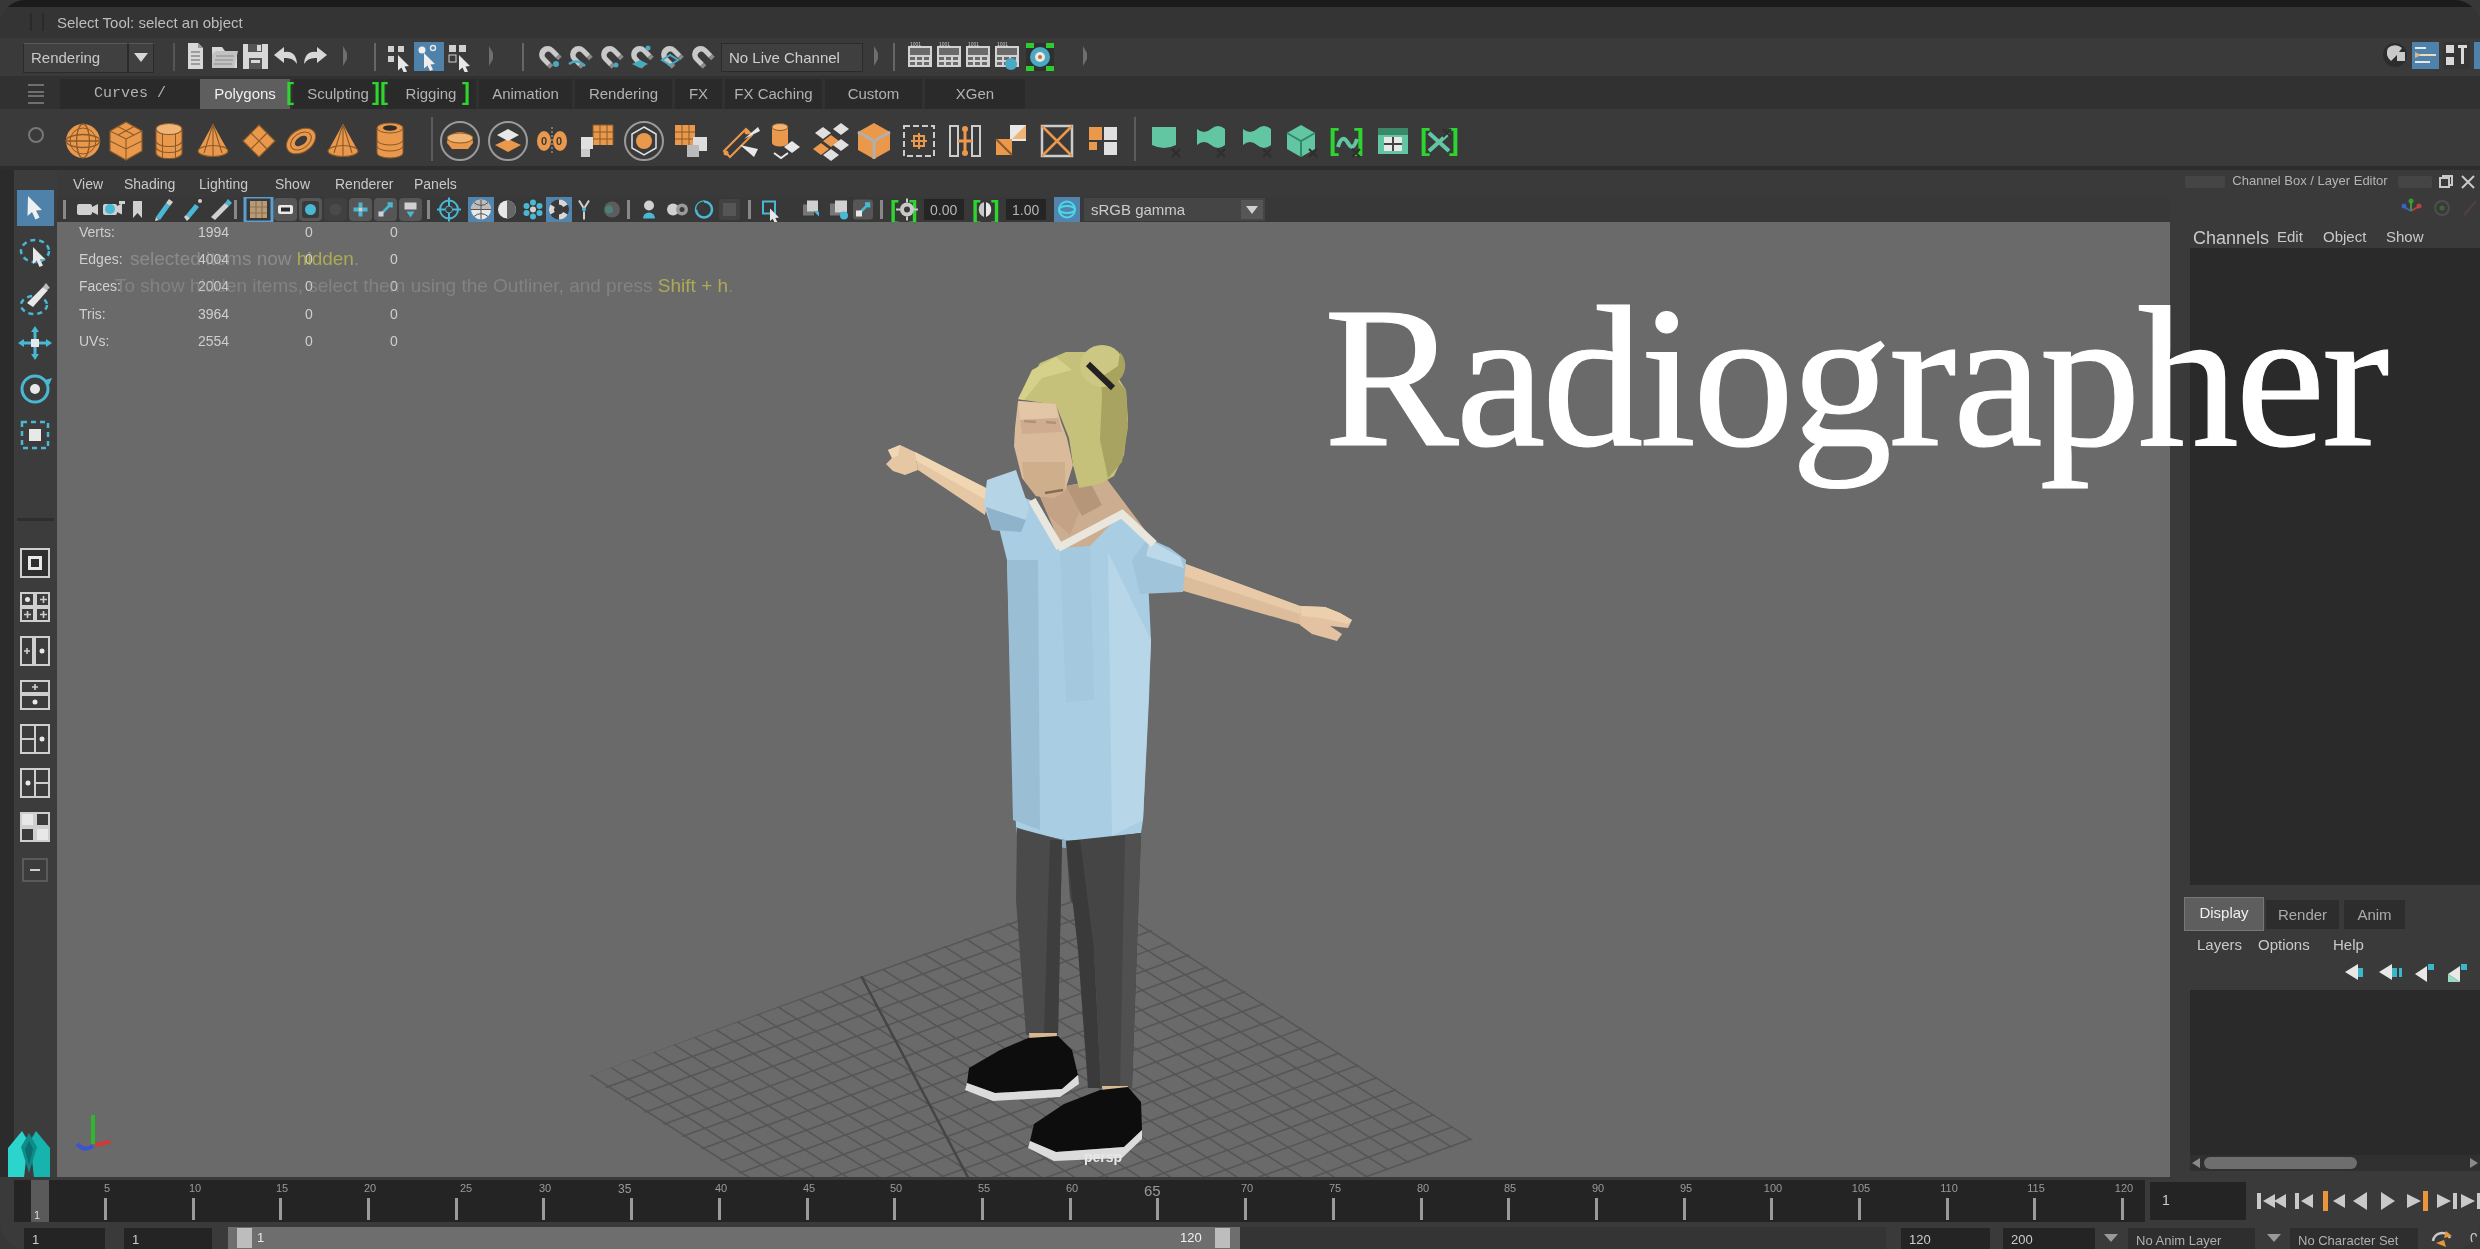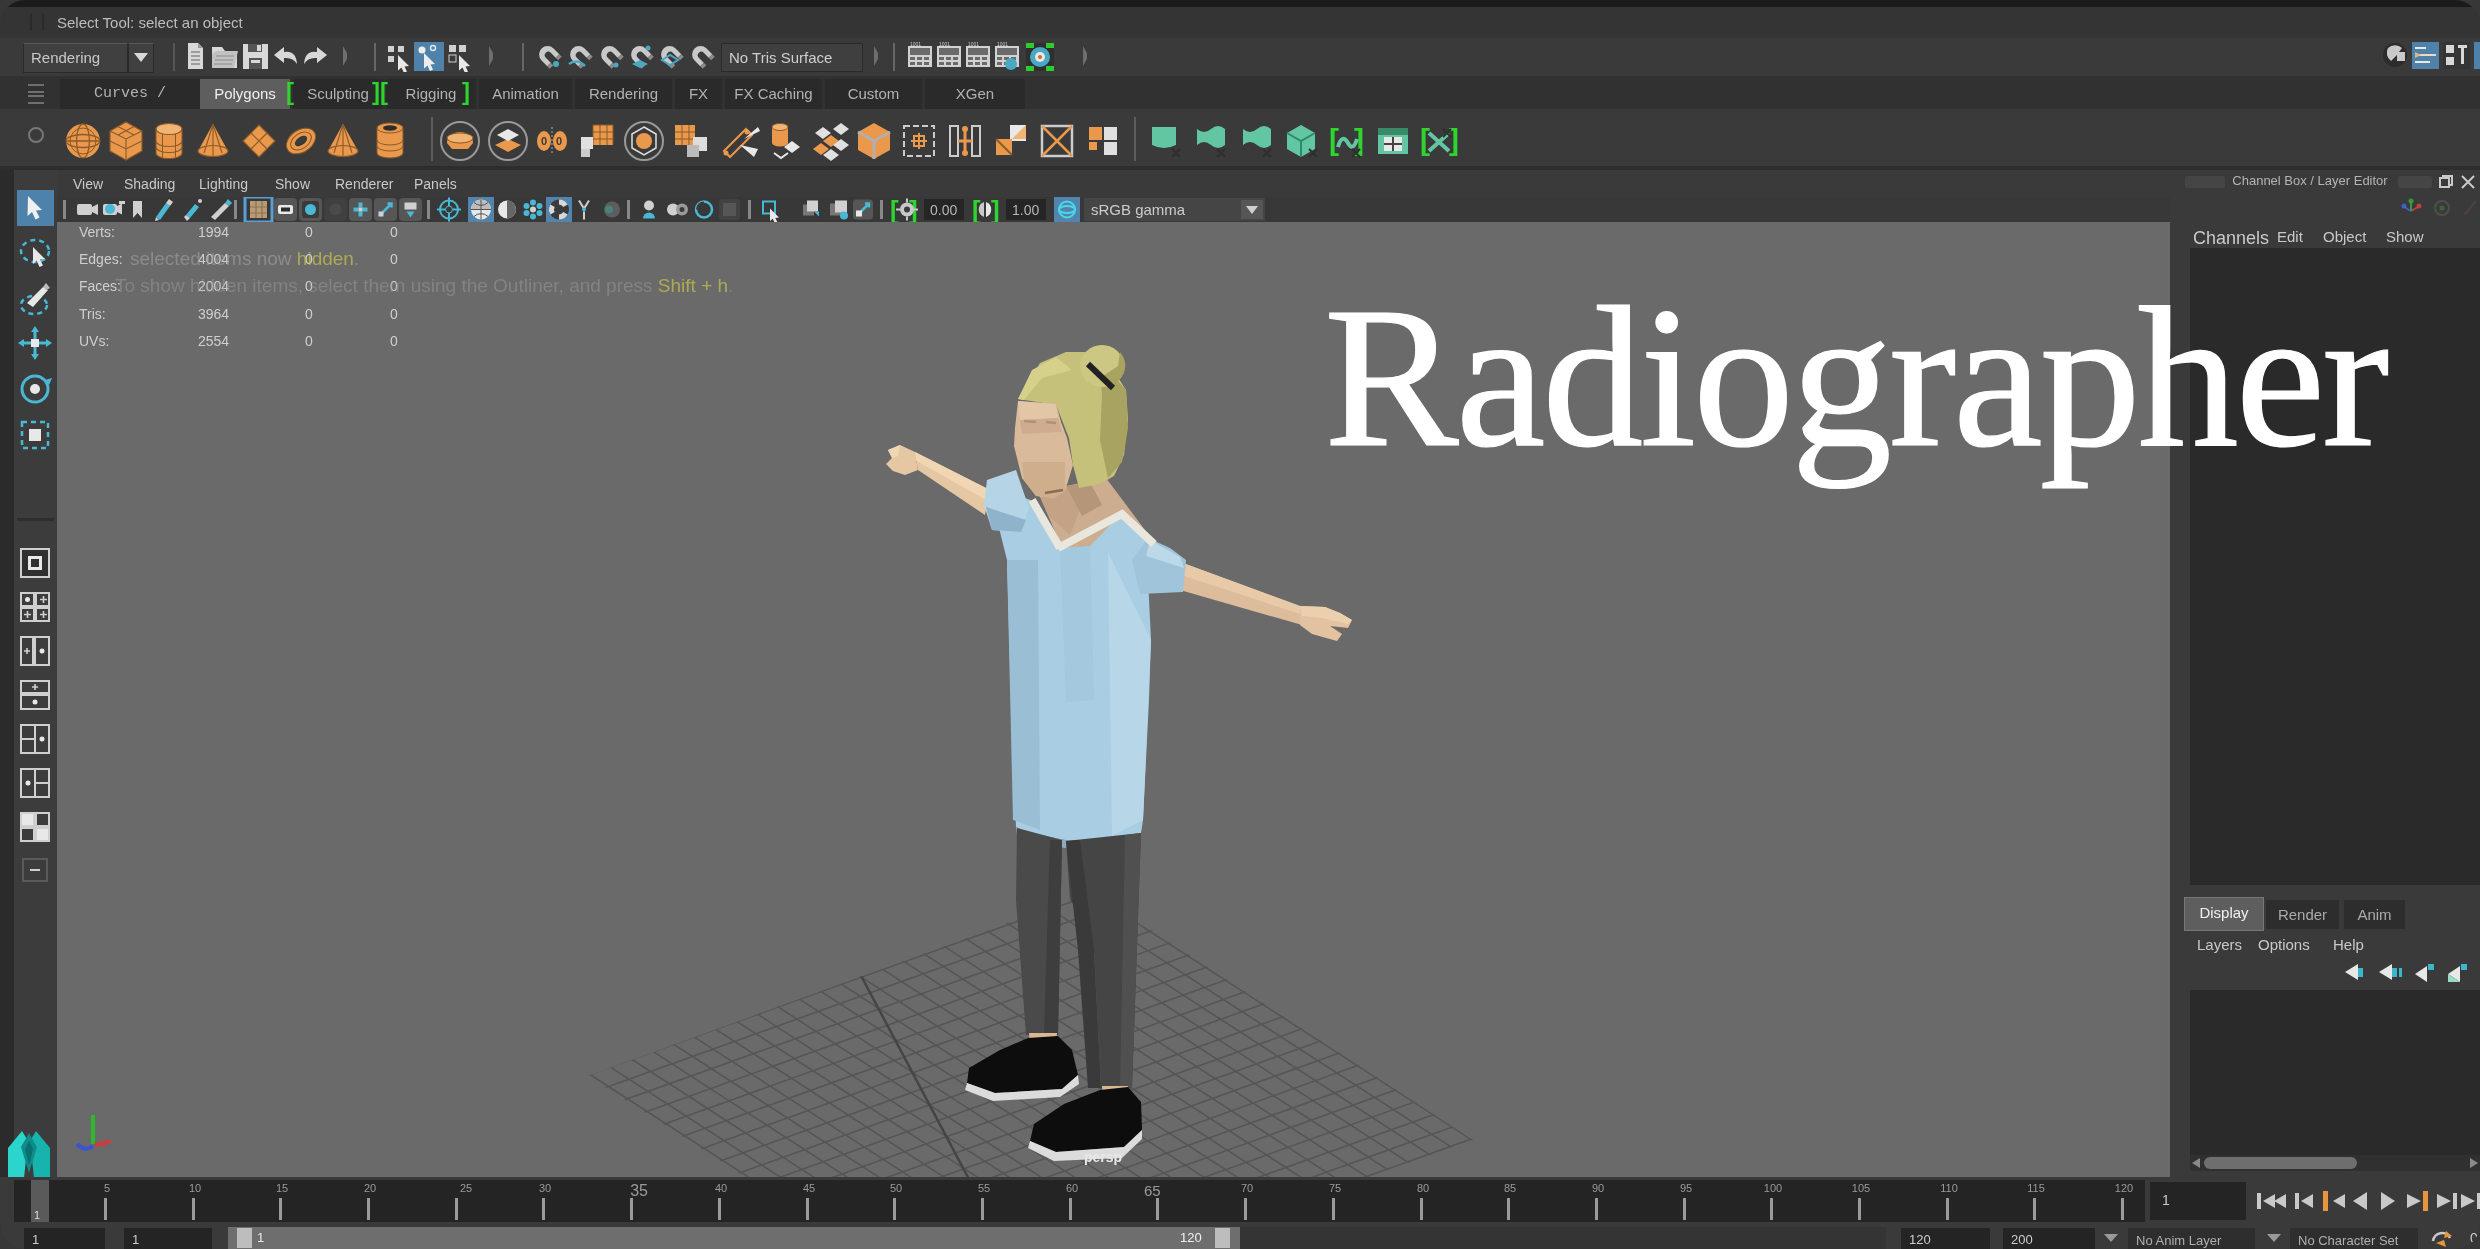--- a/index.html
+++ b/index.html
@@ -115,21 +115,21 @@
         <circle cx="80" cy="23" r="2.5" fill="#49a8c2"></circle>
       <use href="#mag" x="92" y="0"></use>
         <circle cx="112" cy="6" r="2.5" fill="#49a8c2"></circle>
         <path d="M96 22 l8 -4 8 4 -8 4 z" fill="#49a8c2"></path>
       <use href="#mag" x="122" y="0"></use>
         <path d="M126 18 l8 -5 8 5 -8 5 z" fill="none" stroke="#49a8c2" stroke-width="2"></path>
       <use href="#mag" x="153" y="0"></use>
     </svg>
 
     <div class="abs" style="left:721px;top:5px;width:140px;height:27px;background:#3f3f3f;border:1px solid #2a2a2a;">
-      <div class="abs" style="left:7px;top:5px;color:#cfcfcf;font-size:15px;">No Tris Surface</div>
+      <div class="abs" style="left:7px;top:5px;color:#cfcfcf;font-size:15px;">No Live Channel</div>
     </div>
     <div class="abs" style="left:874px;top:8px;width:4px;height:20px;background:#6e6e6e;clip-path:polygon(0 0,100% 35%,100% 65%,0 100%);"></div>
     <div class="sep" style="left:893px;top:5px;height:28px;background:#666;"></div>
 
     <svg class="abs" style="left:908px;top:4px;" width="165" height="30" viewBox="0 0 165 30">
       <defs>
           <g id="gricon">
             <rect x="0" y="4" width="24" height="21" fill="#d2d2d2"></rect>
             <rect x="2" y="6" width="20" height="7" fill="#6a6a6a"></rect>
             <g fill="#6a6a6a">
@@ -920,21 +920,21 @@
         <span style="position:absolute;left:166px;top:2px;width:30px;text-align:center;font-size:11px;color:#9a9a9a;">10</span>
         <div style="position:absolute;left:178px;top:18px;width:3px;height:22px;background:#9a9a9a;"></div>
         <span style="position:absolute;left:253px;top:2px;width:30px;text-align:center;font-size:11px;color:#9a9a9a;">15</span>
         <div style="position:absolute;left:265px;top:18px;width:3px;height:22px;background:#9a9a9a;"></div>
         <span style="position:absolute;left:341px;top:2px;width:30px;text-align:center;font-size:11px;color:#9a9a9a;">20</span>
         <div style="position:absolute;left:353px;top:18px;width:3px;height:22px;background:#9a9a9a;"></div>
         <span style="position:absolute;left:446px;top:2px;width:30px;text-align:left;font-size:11px;color:#9a9a9a;">25</span>
         <div style="position:absolute;left:441px;top:18px;width:3px;height:22px;background:#9a9a9a;"></div>
         <span style="position:absolute;left:516px;top:2px;width:30px;text-align:center;font-size:11px;color:#9a9a9a;">30</span>
         <div style="position:absolute;left:528px;top:18px;width:3px;height:22px;background:#9a9a9a;"></div>
-        <span style="position:absolute;left:604px;top:2px;width:30px;text-align:right;font-size:16px;color:#9a9a9a;">35</span>
+        <span style="position:absolute;left:604px;top:2px;width:30px;text-align:left;font-size:12px;color:#9a9a9a;">35</span>
         <div style="position:absolute;left:616px;top:18px;width:3px;height:22px;background:#9a9a9a;"></div>
         <span style="position:absolute;left:692px;top:2px;width:30px;text-align:center;font-size:11px;color:#9a9a9a;">40</span>
         <div style="position:absolute;left:704px;top:18px;width:3px;height:22px;background:#9a9a9a;"></div>
         <span style="position:absolute;left:780px;top:2px;width:30px;text-align:center;font-size:11px;color:#9a9a9a;">45</span>
         <div style="position:absolute;left:792px;top:18px;width:3px;height:22px;background:#9a9a9a;"></div>
         <span style="position:absolute;left:867px;top:2px;width:30px;text-align:center;font-size:11px;color:#9a9a9a;">50</span>
         <div style="position:absolute;left:879px;top:18px;width:3px;height:22px;background:#9a9a9a;"></div>
         <span style="position:absolute;left:955px;top:2px;width:30px;text-align:center;font-size:11px;color:#9a9a9a;">55</span>
         <div style="position:absolute;left:967px;top:18px;width:3px;height:22px;background:#9a9a9a;"></div>
         <span style="position:absolute;left:1043px;top:2px;width:30px;text-align:center;font-size:11px;color:#9a9a9a;">60</span>

